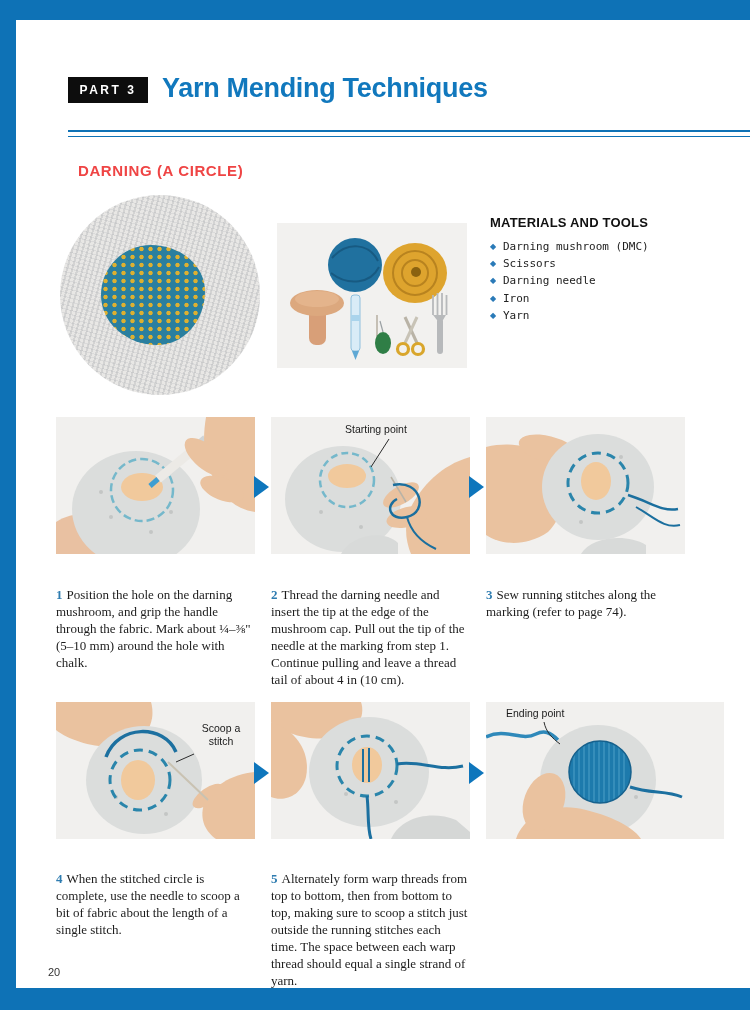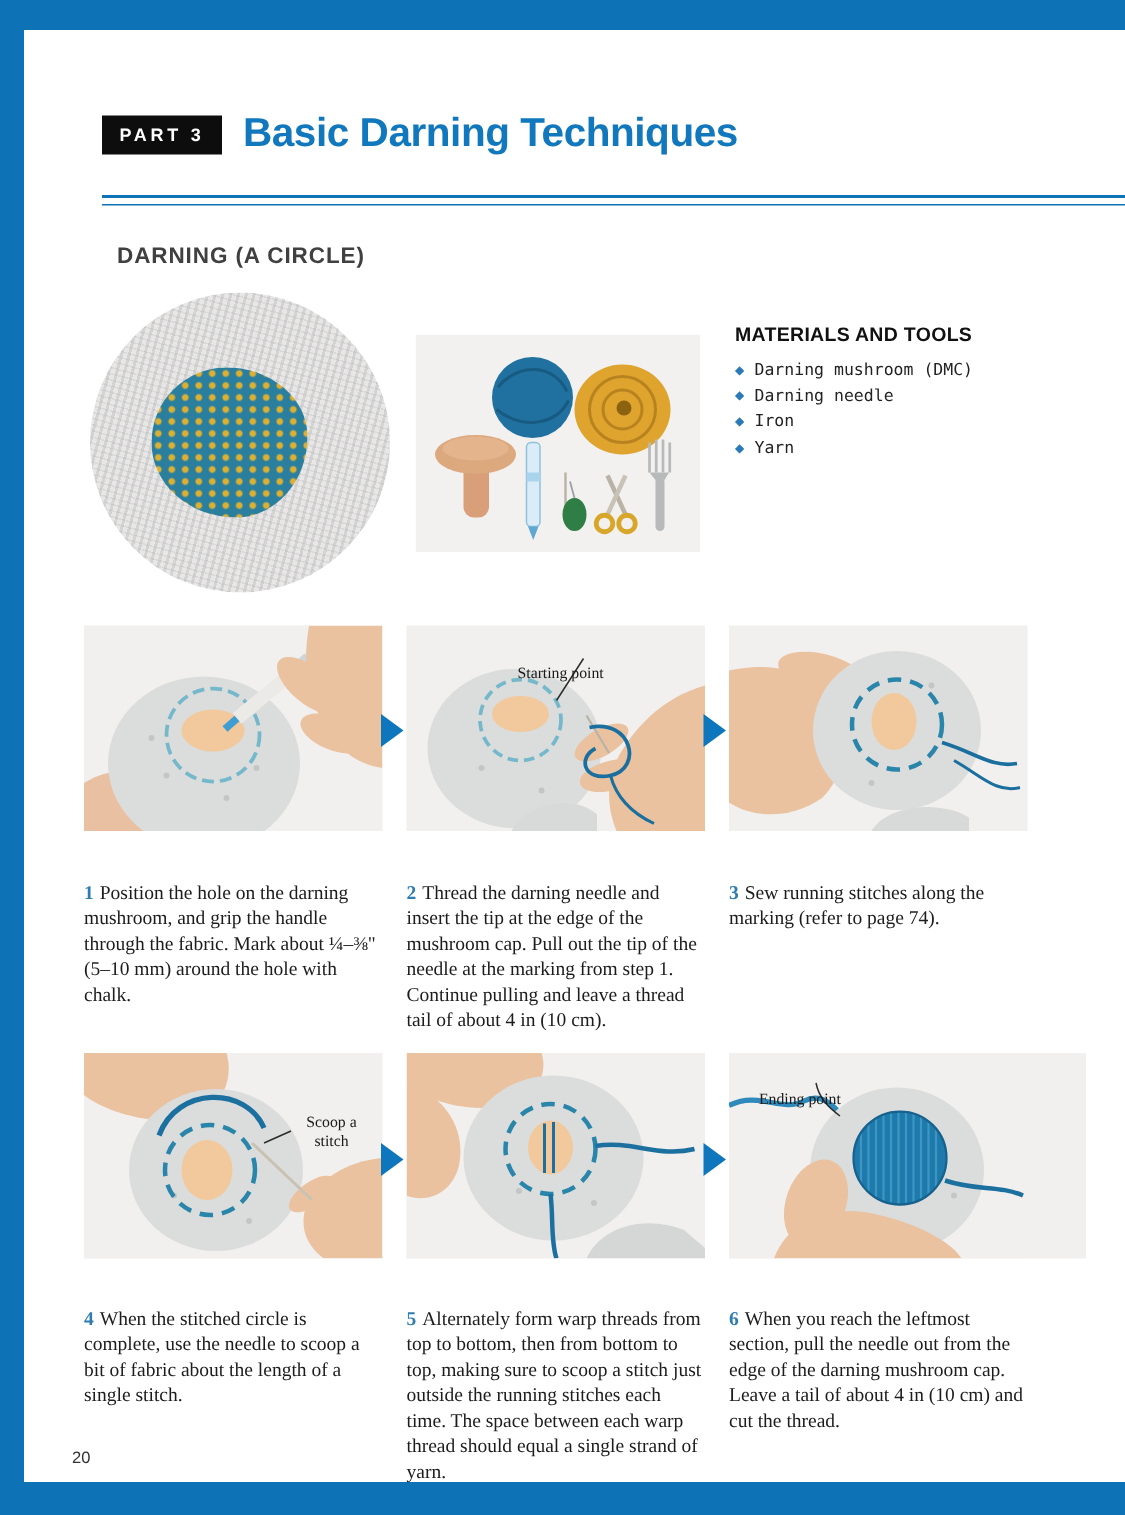--- a/index.html
+++ b/index.html
@@ -9,21 +9,21 @@
 
   
   .part-box{position:absolute;left:52px;top:57px;width:80px;height:26px;background:#0d0d0d;
             color:#fff;font-size:12px;font-weight:bold;letter-spacing:2.5px;
             display:flex;align-items:center;justify-content:center;}
   .page-title{position:absolute;left:146px;top:53px;font-size:27px;font-weight:bold;
               color:#1178bd;letter-spacing:-0.3px;}
   .double-rule{position:absolute;left:52px;right:0;top:110px;height:4px;
                border-top:2px solid #0e72b6;border-bottom:1px solid #0e72b6;}
   .section-title{position:absolute;left:62px;top:142px;font-size:15px;font-weight:bold;
-                 color:#404040;letter-spacing:0.6px;}
+                 color:#ef4444;letter-spacing:0.6px;}
 
   
   .sample-circle{position:absolute;left:44px;top:175px;width:200px;height:200px;border-radius:50%;
      background-color:#e8e7e5;
      background-image:repeating-linear-gradient(105deg,rgba(158,161,165,.28) 0 2px,transparent 2px 5px),
                       repeating-linear-gradient(15deg,rgba(188,190,194,.32) 0 1px,transparent 1px 4px);}
   .darn-patch{position:absolute;left:41px;top:50px;width:104px;height:100px;
      border-radius:48% 52% 46% 54%/50% 46% 54% 50%;
      background-color:#2a7f9f;
      background-image:radial-gradient(circle,#ddb031 1.8px,rgba(221,176,49,0) 2.6px);
@@ -42,43 +42,43 @@
   
   .photo{position:absolute;width:199px;height:137px;overflow:hidden;background:#f1f0ee;}
   .photo svg{display:block;}
   .p-r1c1{left:40px;top:397px;} .p-r1c2{left:255px;top:397px;} .p-r1c3{left:470px;top:397px;}
   .p-r2c1{left:40px;top:682px;} .p-r2c2{left:255px;top:682px;} .p-r2c3{left:470px;top:682px;padding-left:39px;}
   .arrow{position:absolute;width:0;height:0;border-left:15px solid #0e76bc;
          border-top:11px solid transparent;border-bottom:11px solid transparent;}
   .a1{left:238px;top:456px;} .a2{left:453px;top:456px;}
   .a3{left:238px;top:742px;} .a4{left:453px;top:742px;}
 
-  .photo-label{position:absolute;font-family:Liberation Serif, serif;font-size:10.5px;
-               color:#1a1a1a;line-height:13px;margin-top:20px;}
+  .photo-label{position:absolute;font-family:Liberation Sans, sans-serif;font-size:10.5px;
+               color:#1a1a1a;line-height:13px;}
   .lbl-start{left:74px;top:6px;}
   .lbl-scoop{left:138px;top:20px;width:54px;text-align:center;}
   .lbl-end{left:20px;top:5px;}
 
   
   .step{position:absolute;width:198px;font-family:"Liberation Serif",serif;font-size:13px;
         line-height:17px;color:#1c1c1c;}
   .s1{left:40px;top:566px;} .s2{left:255px;top:566px;} .s3{left:470px;top:566px;}
   .s4{left:40px;top:850px;} .s5{left:255px;top:850px;} .s6{left:470px;top:850px;}
   .step-num{color:#2e7cb0;font-weight:bold;margin-right:4px;}
 
   .page-number{position:absolute;left:32px;top:946px;font-size:11px;color:#333;text-align:right;}
 </style>
 </head>
 <body>
 
 <div class="canvas">
   <div class="page">
 
     <div class="part-box">PART 3</div>
-    <div class="page-title">Basic Darning Techniques</div>
+    <div class="page-title">Yarn Mending Techniques</div>
     <div class="double-rule"></div>
     <div class="section-title">DARNING (A CIRCLE)</div>
 
     <div class="sample-circle">
       <div class="darn-patch"></div>
     </div>
 
     <div class="materials-photo">
       <svg width="190" height="145" viewBox="0 0 190 145">
         <rect width="190" height="145" fill="#f2f1ef"></rect>
@@ -112,20 +112,21 @@
 
         <rect x="160" y="95" width="6" height="36" rx="3" fill="#b7b9bb"></rect>
         <path d="M156,72 L156,92 M160.5,70 L160.5,92 M165,70 L165,92 M169.5,72 L169.5,92" stroke="#b7b9bb" stroke-width="1.8" fill="none"></path>
         <path d="M156,92 L169,92 L166,97 L160,97 Z" fill="#b7b9bb"></path>
       </svg>
     </div>
 
     <div class="materials-heading">MATERIALS AND TOOLS</div>
     <ul class="materials-list">
       <li><span class="bullet">◆</span><span>Darning mushroom (DMC)</span></li>
+      <li><span class="bullet">◆</span><span>Scissors</span></li>
       <li><span class="bullet">◆</span><span>Darning needle</span></li>
       <li><span class="bullet">◆</span><span>Iron</span></li>
       <li><span class="bullet">◆</span><span>Yarn</span></li>
     </ul>
 
     <div class="photo p-r1c1">
       <svg width="199" height="137" viewBox="0 0 199 137">
         <rect width="199" height="137" fill="#f1f0ee"></rect>
         <path d="M0,105 C20,92 48,95 62,110 L62,137 L0,137 Z" fill="#e9c1a2"></path>
         <ellipse cx="80" cy="92" rx="64" ry="58" fill="#dbdddc"></ellipse>
@@ -254,17 +255,16 @@
         <path d="M58,20 C60,30 66,36 74,42" stroke="#2b2b2b" stroke-width="1" fill="none"></path>
       </svg>
       <div class="photo-label lbl-end">Ending point</div>
     </div>
 
     <div class="arrow a3"></div>
     <div class="arrow a4"></div>
 
     <div class="step s4"><span class="step-num">4</span><span>When the stitched circle is complete, use the needle to scoop a bit of fabric about the length of a single stitch.</span></div>
     <div class="step s5"><span class="step-num">5</span><span>Alternately form warp threads from top to bottom, then from bottom to top, making sure to scoop a stitch just outside the running stitches each time. The space between each warp thread should equal a single strand of yarn.</span></div>
-    <div class="step s6"><span class="step-num">6</span><span>When you reach the leftmost section, pull the needle out from the edge of the darning mushroom cap. Leave a tail of about 4 in (10 cm) and cut the thread.</span></div>
 
     <div class="page-number">20</div>
   </div>
 </div>
 
 </body></html>

